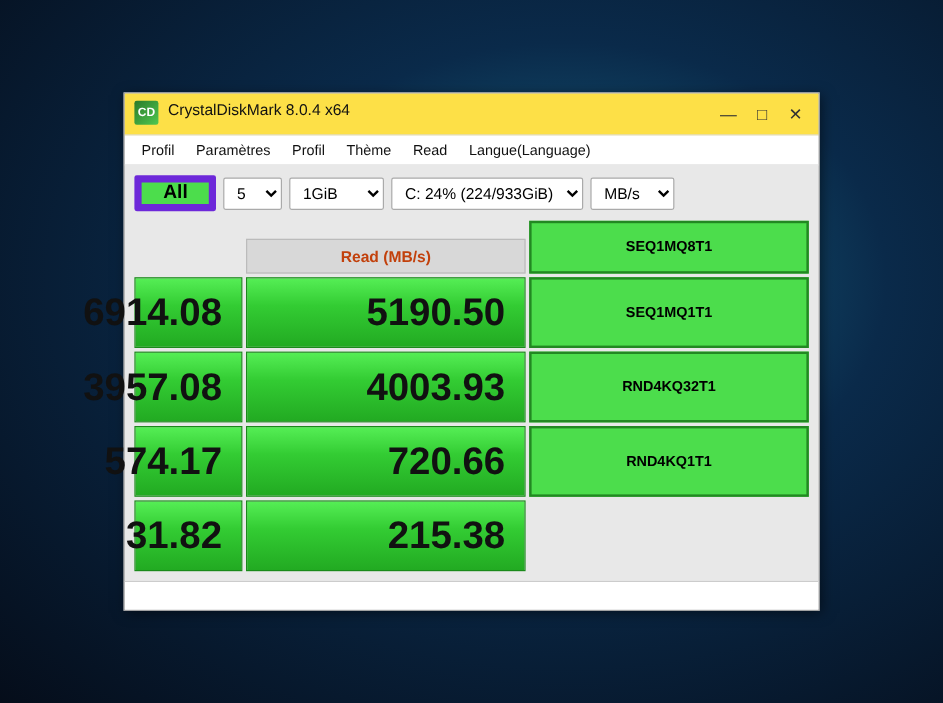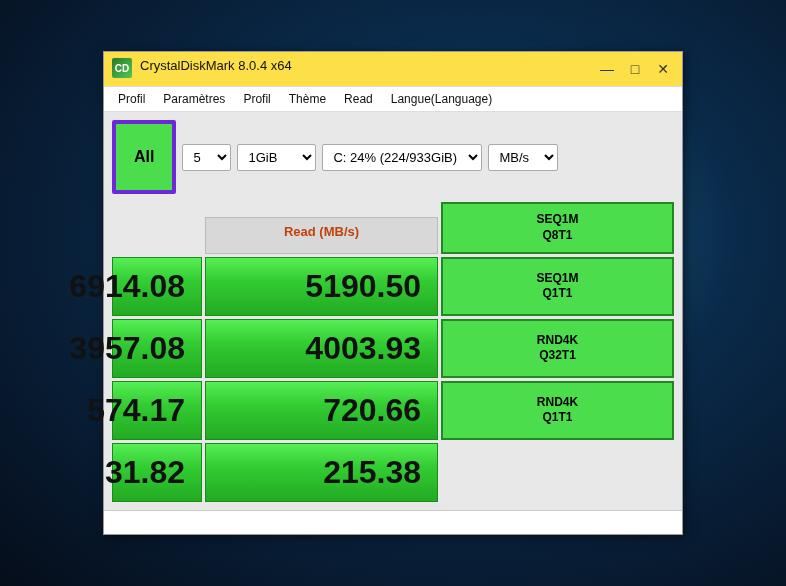--- a/index.html
+++ b/index.html
@@ -81,22 +81,22 @@
       padding: 8px;
     }
     .toolbar {
       display: flex;
       gap: 6px;
       align-items: center;
       margin-bottom: 8px;
     }
     .all-btn {
       background: #4cdd4c;
-      border: 4px solid #6d28d9;
-      padding: 24px 18px;
+      border: 6px solid #6d28d9;
+      padding: 0 18px;
       font-size: 16px;
       font-weight: bold;
       color: #000;
       cursor: pointer;
       border-radius: 2px;
       min-width: 60px;
     }
     .toolbar-select {
       background: white;
       border: 1px solid #aaa;
@@ -130,21 +130,21 @@
     }
     .row-label {
       background: #4cdd4c;
       border: 2px solid #228822;
       text-align: center;
       padding: 8px 4px;
       font-size: 12px;
       font-weight: bold;
       color: #000;
       display: flex;
-      flex-direction: column;
+      flex-direction: row;
       align-items: center;
       justify-content: center;
       line-height: 1.3;
     }
     .result-cell {
       background: linear-gradient(to bottom, #55ee55 0%, #33cc33 40%, #22aa22 100%);
       border: 1px solid #1a8a1a;
       text-align: left;
       padding: 10px 16px;
       font-size: 32px;

